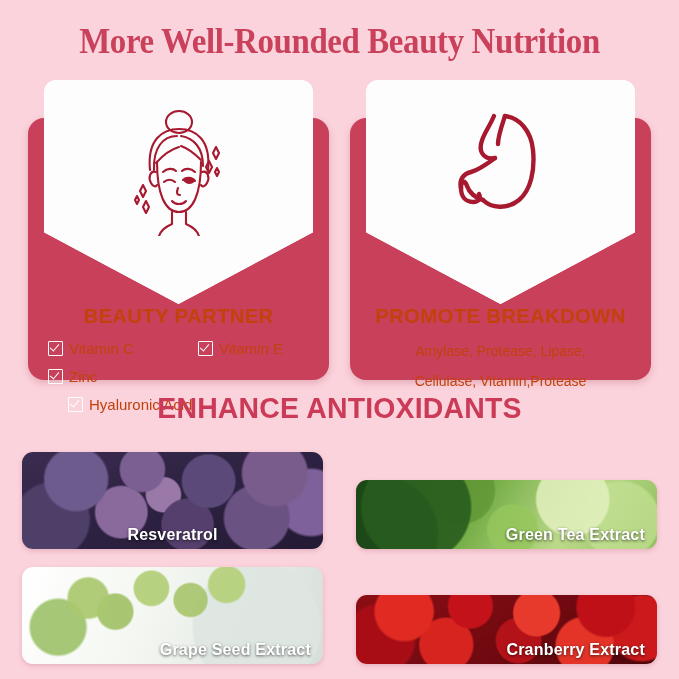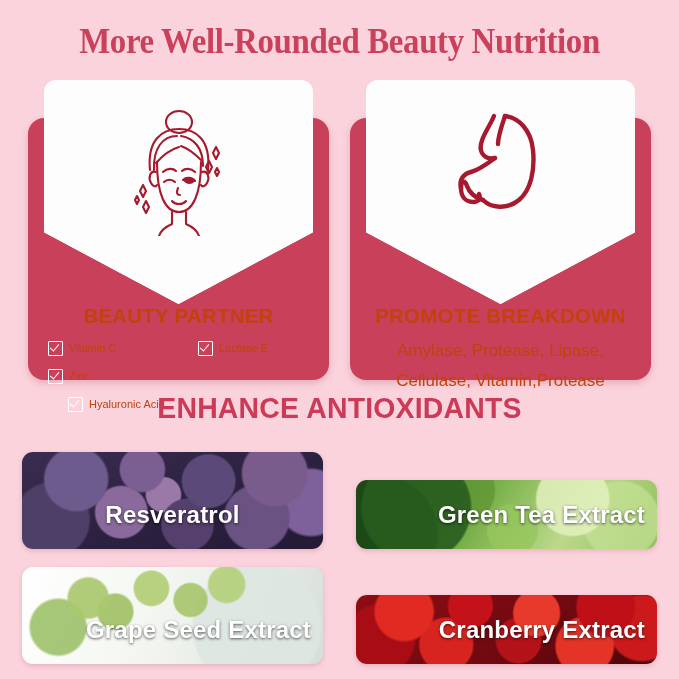--- a/index.html
+++ b/index.html
@@ -83,21 +83,21 @@
   .check-grid{
     display:grid;
     grid-template-columns:150px 140px;
     row-gap:3px;
     padding-left:20px;
     text-align:left;
   }
   .check-item{
     display:flex;
     align-items:center;
-    font-size:11px;
+    font-size:15px;
     line-height:25px;
     white-space:nowrap;
   }
   .check-box{
     display:inline-block;
     width:13px;height:13px;
     border:1.6px solid #fff;
     border-radius:1px;
     margin-right:6px;
     position:relative;
@@ -109,21 +109,21 @@
     left:3px;top:0px;
     width:4px;height:8px;
     border:solid #fff;
     border-width:0 1.8px 1.8px 0;
     transform:rotate(40deg);
   }
   .span2{grid-column:1 / span 2;padding-left:20px;}
 
   
   .enzyme-lines{
-    font-size:17px;
+    font-size:14px;
     line-height:30px;
     padding:0 14px;
   }
 
   
   .section-title{
     position:absolute;
     left:0;right:0;top:392px;
     text-align:center;
     font-size:29px;
@@ -145,23 +145,23 @@
     row-gap:18px;
   }
   .photo-tile{
     position:relative;
     border-radius:11px;
     overflow:hidden;
     box-shadow:0 2px 5px rgba(160,60,85,0.22);
   }
   .photo-label{
     position:absolute;
-    bottom:20px;
+    bottom:5px;
     color:#FFFFFF;
-    font-size:24px;
+    font-size:16px;
     font-weight:bold;
     letter-spacing:0.2px;
     text-shadow:0 1px 3px rgba(0,0,0,0.65);
     white-space:nowrap;
   }
   .lbl-center{left:0;right:0;text-align:center;}
   .lbl-right{right:12px;}
 
   
   .bg-grapes{
@@ -272,21 +272,21 @@
       </div>
       <div class="env-content">
         <div class="env-heading">BEAUTY PARTNER</div>
         <div class="check-grid">
           <div class="check-item">
             <span class="check-box"></span>
             <span>Vitamin C</span>
           </div>
           <div class="check-item">
             <span class="check-box"></span>
-            <span>Lactase E</span>
+            <span>Vitamin E</span>
           </div>
           <div class="check-item">
             <span class="check-box"></span>
             <span>Zinc</span>
           </div>
           <div class="check-item span2">
             <span class="check-box"></span>
             <span>Hyaluronic Acid</span>
           </div>
         </div>

